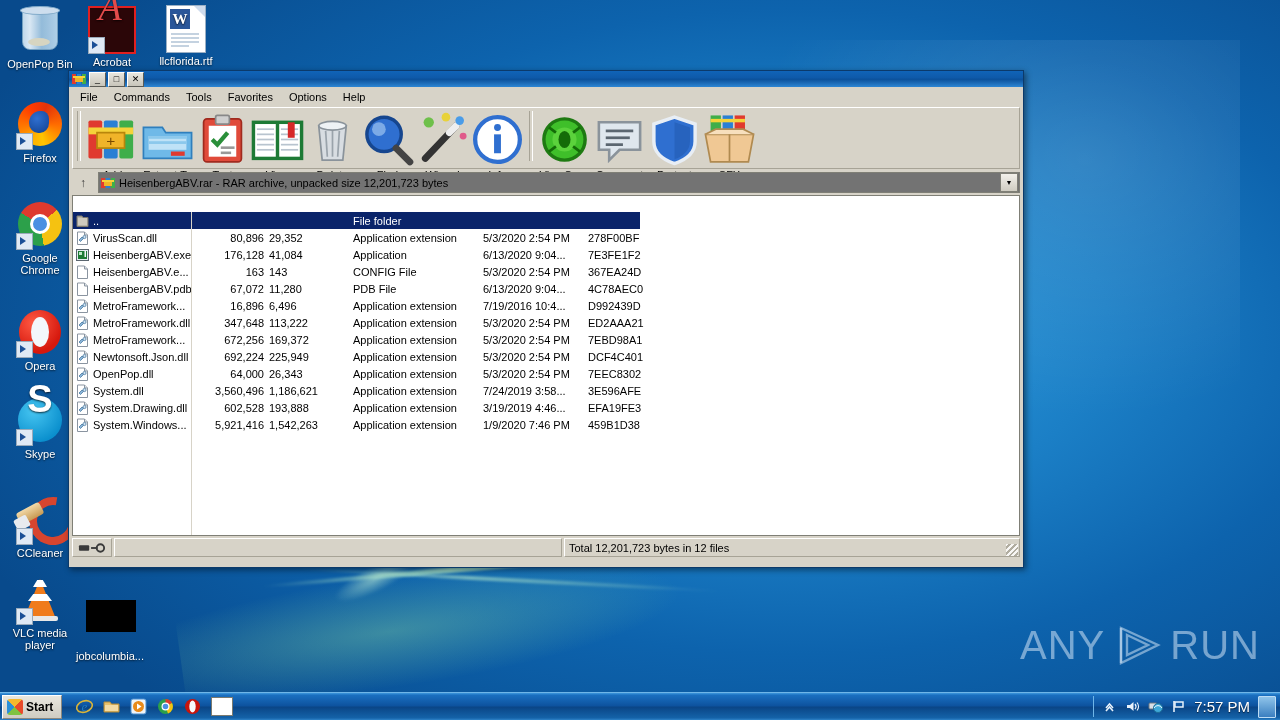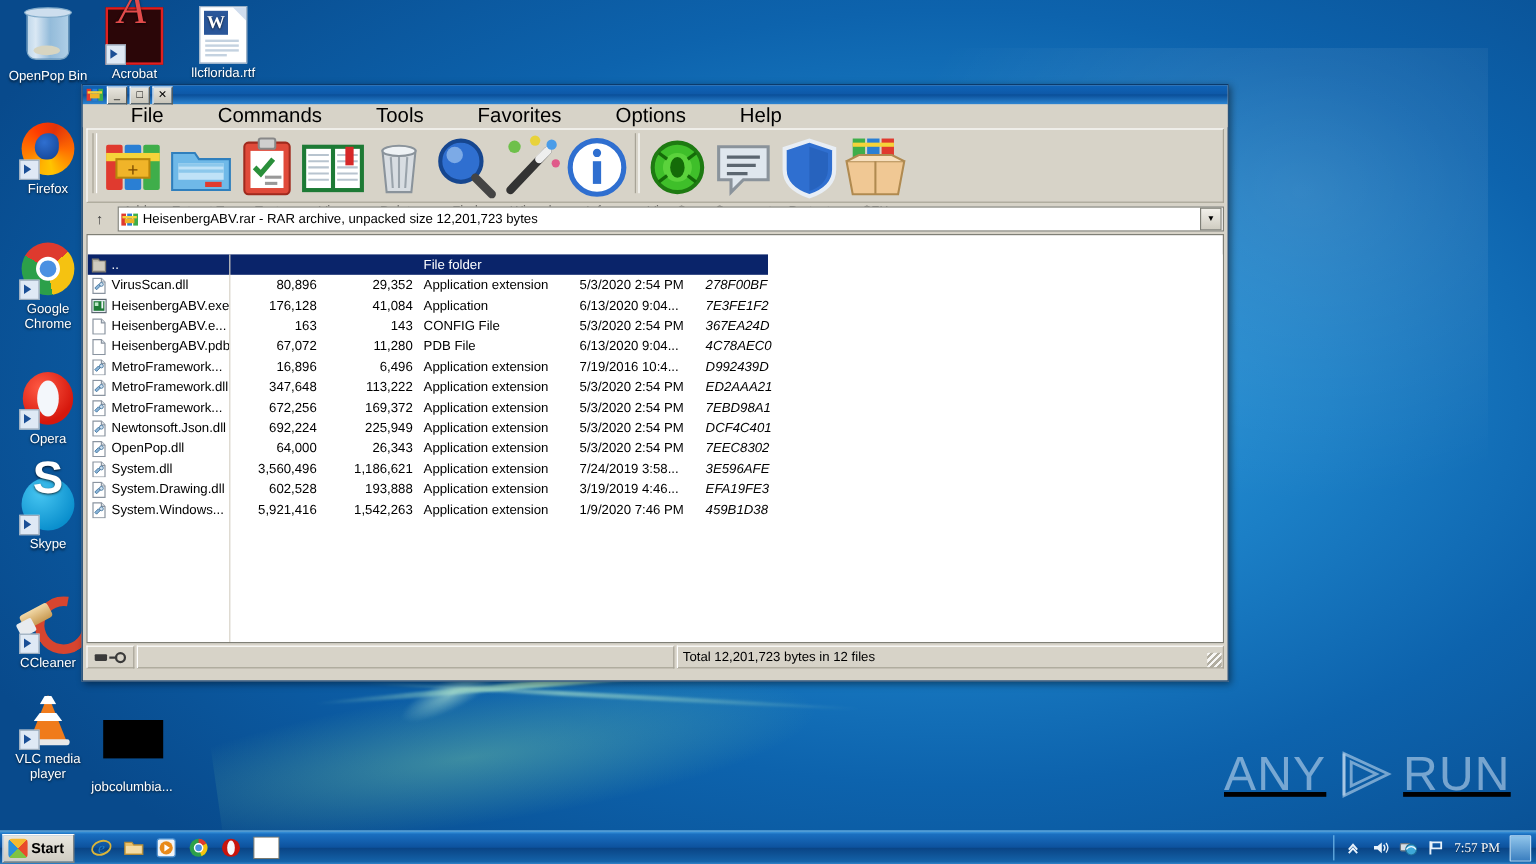--- a/index.html
+++ b/index.html
@@ -22,21 +22,21 @@
     background:linear-gradient(90deg,rgba(200,250,210,0) 0%,rgba(200,250,210,.5) 40%,rgba(200,250,210,0) 100%);
     border-radius:50%;transform:rotate(3deg);filter:blur(1px);}
   .sw4{left:330px;top:566px;width:90px;height:26px;
     background:radial-gradient(ellipse at 50% 50%, rgba(205,250,215,.55), rgba(205,250,215,0) 70%);
     transform:rotate(-26deg);filter:blur(1px);}
   .glow{position:absolute;right:40px;top:40px;width:520px;height:400px;
     background:radial-gradient(ellipse at 70% 30%, rgba(255,255,255,.13), rgba(255,255,255,0) 65%);pointer-events:none;}
 
   
   .watermark{position:absolute;left:1020px;top:614px;width:240px;height:62px;
-    display:flex;align-items:center;justify-content:flex-start;gap:6px;pointer-events:none;text-decoration:underline;}
+    display:flex;align-items:center;justify-content:space-between;gap:6px;pointer-events:none;}
   .wm-text{font-size:40px;letter-spacing:1px;color:rgba(210,228,245,.55);font-family:"Liberation Sans",sans-serif;}
   .wm-logo{width:52px;height:46px;position:relative;}
   .wm-logo svg{width:100%;height:100%;}
 
   
   .dicon{position:absolute;width:72px;text-align:center;color:#fff;font-size:11px;line-height:11.5px;
     text-shadow:0 1px 2px rgba(0,0,0,.75);}
   .dicon .gfx{width:48px;height:48px;margin:0 auto 3px;position:relative;}
   .dicon .lbl{display:block;padding:0 1px;}
   .shortcut{position:absolute;left:0;bottom:0;width:15px;height:15px;background:#dfe9f5;border:1px solid #9ab;}
@@ -119,56 +119,56 @@
     padding:0 2px;color:#fff;}
   .titlebar .tico{width:14px;height:14px;margin:0 3px 0 1px;flex:none;}
   .titlebar .ttl{font-size:11px;font-weight:bold;flex:1;white-space:nowrap;text-shadow:1px 1px 1px rgba(0,0,0,.45);}
   .tbtns{display:flex;gap:2px;}
   .tbtn{width:15px;height:13px;background:linear-gradient(180deg,#e8e6de,#c8c5ba);
     border:1px solid #5b5b55;border-top-color:#fff;border-left-color:#fff;
     display:flex;align-items:center;justify-content:center;font-size:9px;line-height:9px;color:#000;
     font-family:"Liberation Sans",sans-serif;}
 
   .menubar{height:19px;display:flex;align-items:center;padding:0 4px;background:#d7d3c8;gap:2px;}
-  .menubar div{padding:1px 7px;font-size:17px;margin-left:29px;}
+  .menubar div{padding:1px 7px;font-size:11px;}
 
   .toolbar{margin:1px 3px 0;height:58px;background:#d7d3c8;
     border-top:1px solid #fff;border-left:1px solid #fff;border-bottom:1px solid #a7a396;border-right:1px solid #a7a396;
     display:flex;align-items:flex-start;padding-top:2px;}
   .tbsep{width:2px;height:50px;margin:1px 4px;border-left:1px solid #a7a396;border-right:1px solid #fff;}
   .tool{width:55px;text-align:center;font-size:11px;padding-top:2px;}
   .tool .ic{width:32px;height:32px;margin:0 auto 1px;position:relative;}
   .tool .tl{display:block;}
 
   .pathrow{margin:3px 3px 0;height:21px;display:flex;align-items:center;}
   .upbtn{width:22px;height:21px;display:flex;align-items:center;justify-content:center;
     background:#d7d3c8;font-size:12px;color:#3a3a3a;}
-  .pathbox{flex:1;height:19px;background:#ffffff;border:1px solid #7f7f76;display:flex;align-items:center;
+  .pathbox{flex:1;height:19px;background:#737373;border:1px solid #7f7f76;display:flex;align-items:center;
     margin-left:4px;padding-left:2px;}
   .pathbox .pico{width:14px;height:14px;margin-right:4px;flex:none;}
   .pathbox .ptxt{font-size:11px;white-space:nowrap;overflow:hidden;}
   .dropbtn{width:16px;height:17px;margin-right:1px;background:linear-gradient(180deg,#f2f0ea,#cfccc1);
     border:1px solid #7f7f76;display:flex;align-items:center;justify-content:center;font-size:7px;}
 
   .listwrap{margin:2px 3px 0;height:339px;background:#fff;border:1px solid #7f7f76;position:relative;overflow:hidden;}
   .hdr{display:flex;height:16px;background:#d7d3c8;border-bottom:1px solid #9a968a;}
   .hdr .hc{border-right:1px solid #9a968a;border-top:1px solid #fff;border-left:1px solid #fff;
     padding:1px 4px;font-size:11px;box-sizing:border-box;white-space:nowrap;overflow:hidden;background:#d7d3c8;}
   .hdr .hc.r{text-align:right;}
   .rows{position:absolute;left:0;top:16px;right:0;bottom:0;background:#fff;}
   .vsplit{position:absolute;left:118px;top:16px;bottom:0;width:1px;background:#d7d3c8;}
   .row{display:flex;height:17px;align-items:center;font-size:11px;white-space:nowrap;}
   .row.sel{background:#0a246a;color:#fff;width:567px;}
   .cN{width:118px;display:flex;align-items:center;padding-left:3px;box-sizing:border-box;overflow:hidden;}
   .cN .fic{width:13px;height:14px;margin-right:4px;flex:none;position:relative;}
   .cS{width:78px;text-align:right;padding-right:5px;box-sizing:border-box;}
-  .cP{width:80px;text-align:right;padding-right:5px;box-sizing:border-box;}
+  .cP{width:80px;padding-right:5px;box-sizing:border-box;}
   .cT{width:130px;padding-left:4px;box-sizing:border-box;}
   .cM{width:105px;padding-left:4px;box-sizing:border-box;overflow:hidden;}
-  .cC{width:55px;padding-left:4px;box-sizing:border-box;font-style:italic;}
+  .cC{width:55px;padding-left:4px;box-sizing:border-box;}
 
   .statusbar{margin:3px 3px 2px;height:17px;display:flex;align-items:center;gap:2px;}
   .sb-a{width:38px;height:17px;background:#d7d3c8;border:1px solid #a7a396;border-top-color:#fff;border-left-color:#fff;
     display:flex;align-items:center;justify-content:center;gap:2px;}
   .sb-b{flex:1;height:17px;background:#d7d3c8;border:1px solid #a7a396;border-top-color:#fff;border-left-color:#fff;}
   .sb-c{width:450px;height:17px;background:#d7d3c8;border:1px solid #a7a396;border-top-color:#fff;border-left-color:#fff;
     display:flex;align-items:center;padding-left:4px;font-size:11px;position:relative;}
   .grip{position:absolute;right:1px;bottom:0;width:12px;height:12px;
     background:repeating-linear-gradient(135deg,#fff 0 2px,#a7a396 2px 4px);opacity:.8;}
 
@@ -179,21 +179,21 @@
   .start{margin-left:2px;height:22px;display:flex;align-items:center;gap:3px;padding:0 8px 0 4px;
     background:linear-gradient(180deg,#e9e7df,#cfccc2);border:1px solid #8b887f;border-top-color:#fff;border-left-color:#fff;
     font-size:12px;font-weight:bold;color:#000;}
   .start .orb{width:16px;height:16px;border-radius:3px;
     background:conic-gradient(from 45deg,#e84b2a 0 90deg,#7fc242 90deg 180deg,#2a8fd8 180deg 270deg,#f5b82e 270deg 360deg);}
   .qlaunch{display:flex;align-items:center;gap:10px;margin-left:14px;}
   .qi{width:17px;height:17px;position:relative;}
   .tray{margin-left:auto;display:flex;align-items:center;gap:8px;padding-right:4px;
     border-left:1px solid #6fb6e8;padding-left:8px;height:21px;}
   .tray .ti{width:15px;height:15px;position:relative;}
-  .clock{color:#fff;font-size:11px;text-shadow:0 1px 1px rgba(0,0,0,.6);font-family:Liberation Serif, serif;}
+  .clock{color:#fff;font-size:15px;text-shadow:0 1px 1px rgba(0,0,0,.6);}
   .showdesk{width:16px;height:20px;background:linear-gradient(180deg,#8fc4ea,#3b7fc0);
     border:1px solid #bcdcf4;border-radius:1px;}
 </style>
 </head>
 <body>
 
 <div class="glow"></div>
 <div class="swoosh sw1"></div>
 <div class="swoosh sw2"></div>
 <div class="swoosh sw3"></div>

